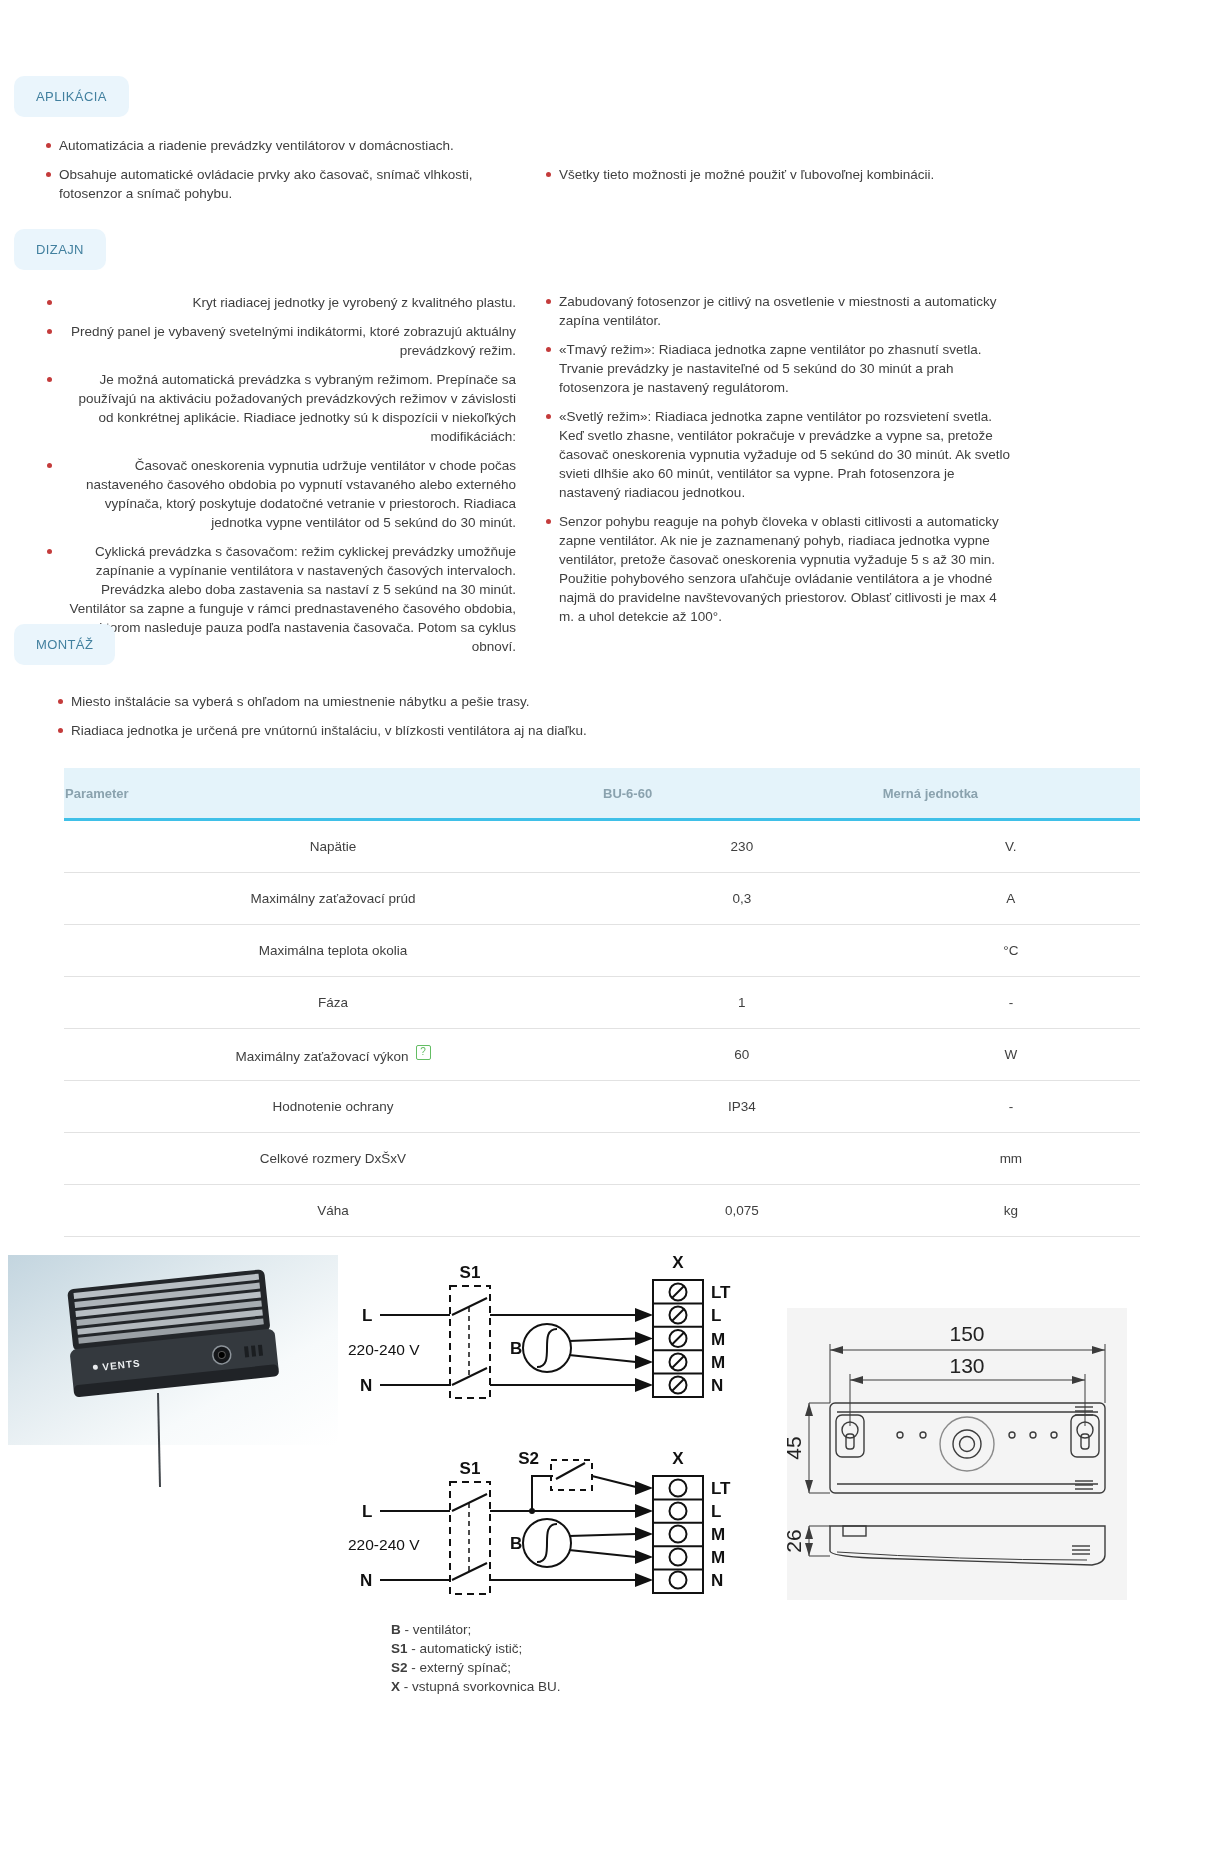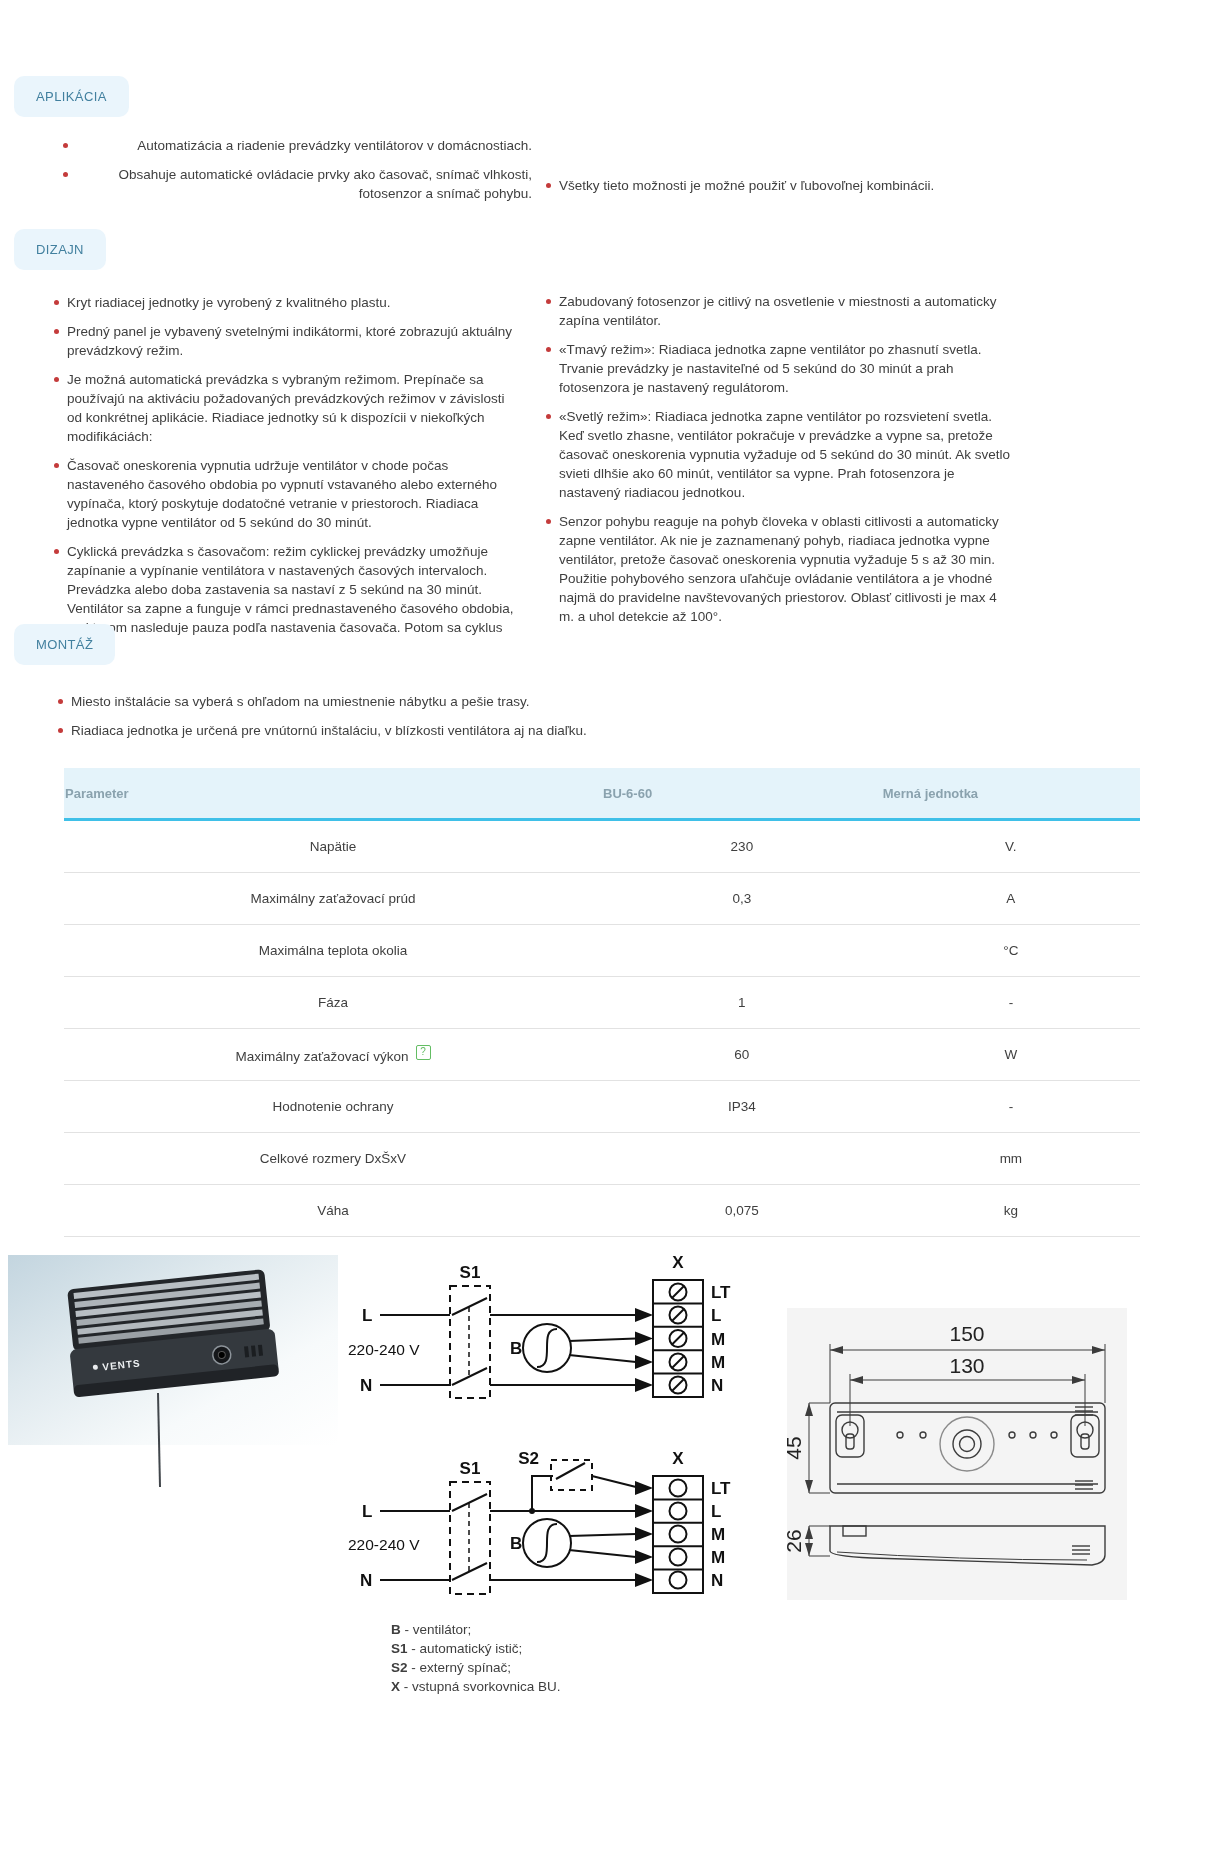--- a/index.html
+++ b/index.html
@@ -29,30 +29,30 @@
   .legend{position:absolute;font-size:13.5px;line-height:19px;color:#3f3f3f;}
   .legend b{font-weight:bold;}
   svg text{font-family:"Liberation Sans",sans-serif;}
 </style>
 </head>
 <body>
 
 <div class="page">
 
   <div class="chip" style="left:14px;top:76px;">APLIKÁCIA</div>
-  <ul class="blist" style="left:62px;top:136px;width:470px;text-align:right;">
+  <ul class="blist" style="left:45px;top:136px;width:470px;">
     <li>Automatizácia a riadenie prevádzky ventilátorov v domácnostiach.</li>
     <li>Obsahuje automatické ovládacie prvky ako časovač, snímač vlhkosti, fotosenzor a snímač pohybu.</li>
   </ul>
-  <ul class="blist" style="left:545px;top:165px;width:468px;margin-top:11px;">
+  <ul class="blist" style="left:545px;top:165px;width:468px;">
     <li>Všetky tieto možnosti je možné použiť v ľubovoľnej kombinácii.</li>
   </ul>
 
   <div class="chip" style="left:14px;top:229px;">DIZAJN</div>
-  <ul class="blist" style="left:53px;top:293px;width:470px;">
+  <ul class="blist" style="left:46px;top:293px;width:470px;text-align:right;">
     <li>Kryt riadiacej jednotky je vyrobený z kvalitného plastu.</li>
     <li>Predný panel je vybavený svetelnými indikátormi, ktoré zobrazujú aktuálny prevádzkový režim.</li>
     <li>Je možná automatická prevádzka s vybraným režimom. Prepínače sa používajú na aktiváciu požadovaných prevádzkových režimov v závislosti od konkrétnej aplikácie. Riadiace jednotky sú k dispozícii v niekoľkých modifikáciách:</li>
     <li>Časovač oneskorenia vypnutia udržuje ventilátor v chode počas nastaveného časového obdobia po vypnutí vstavaného alebo externého vypínača, ktorý poskytuje dodatočné vetranie v priestoroch. Riadiaca jednotka vypne ventilátor od 5 sekúnd do 30 minút.</li>
     <li>Cyklická prevádzka s časovačom: režim cyklickej prevádzky umožňuje zapínanie a vypínanie ventilátora v nastavených časových intervaloch. Prevádzka alebo doba zastavenia sa nastaví z 5 sekúnd na 30 minút. Ventilátor sa zapne a funguje v rámci prednastaveného časového obdobia, po ktorom nasleduje pauza podľa nastavenia časovača. Potom sa cyklus obnoví.</li>
   </ul>
   <ul class="blist" style="left:545px;top:292px;width:468px;">
     <li>Zabudovaný fotosenzor je citlivý na osvetlenie v miestnosti a automaticky zapína ventilátor.</li>
     <li>«Tmavý režim»: Riadiaca jednotka zapne ventilátor po zhasnutí svetla. Trvanie prevádzky je nastaviteľné od 5 sekúnd do 30 minút a prah fotosenzora je nastavený regulátorom.</li>
     <li>«Svetlý režim»: Riadiaca jednotka zapne ventilátor po rozsvietení svetla. Keď svetlo zhasne, ventilátor pokračuje v prevádzke a vypne sa, pretože časovač oneskorenia vypnutia vyžaduje od 5 sekúnd do 30 minút. Ak svetlo svieti dlhšie ako 60 minút, ventilátor sa vypne. Prah fotosenzora je nastavený riadiacou jednotkou.</li>

